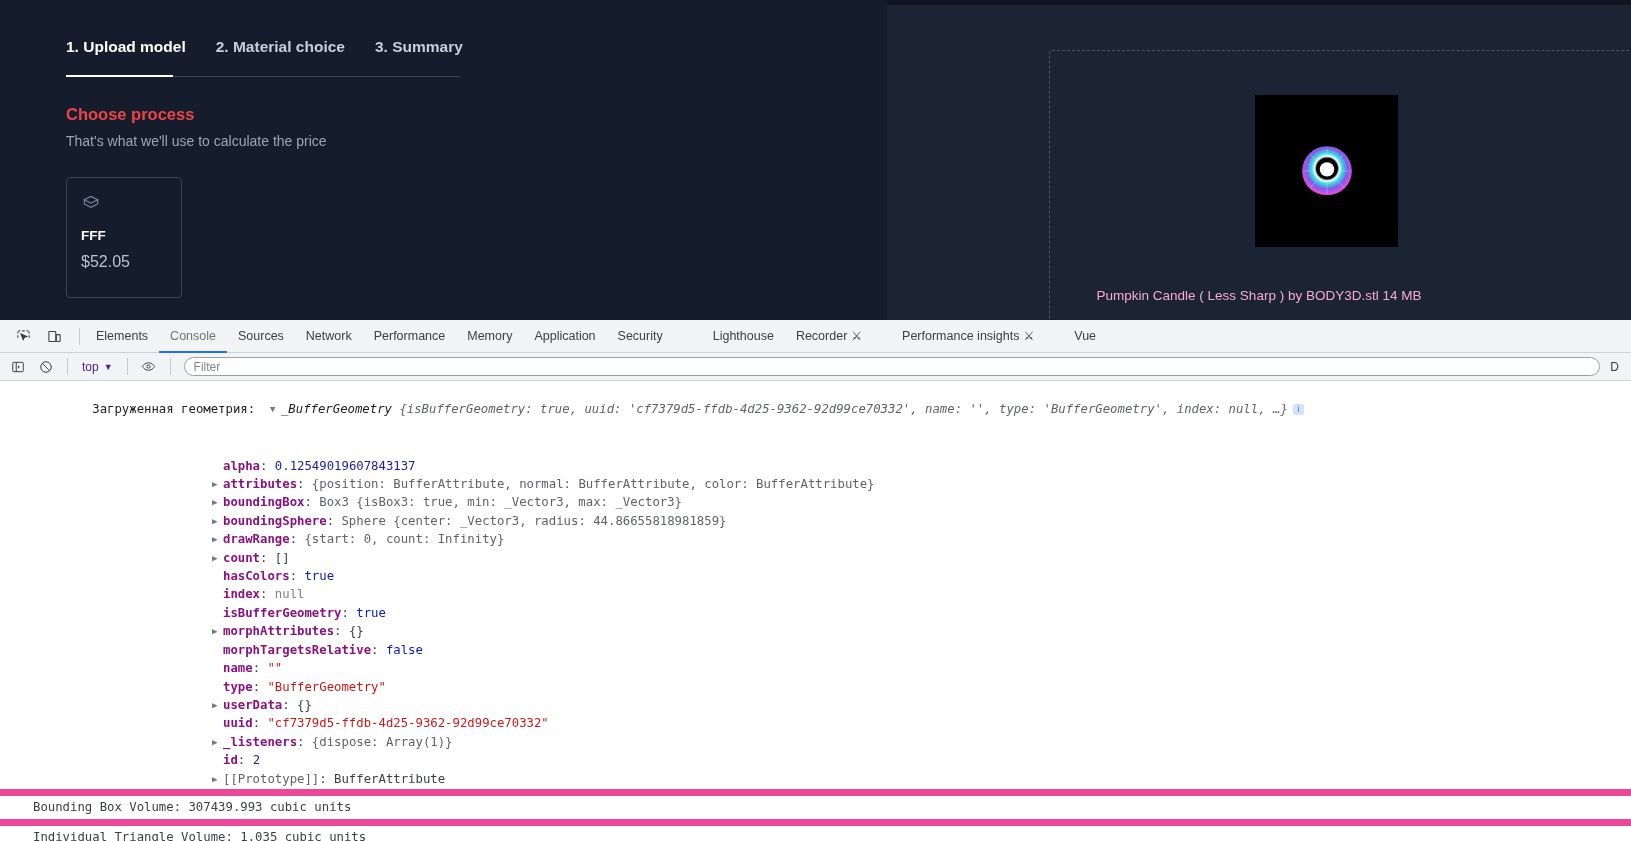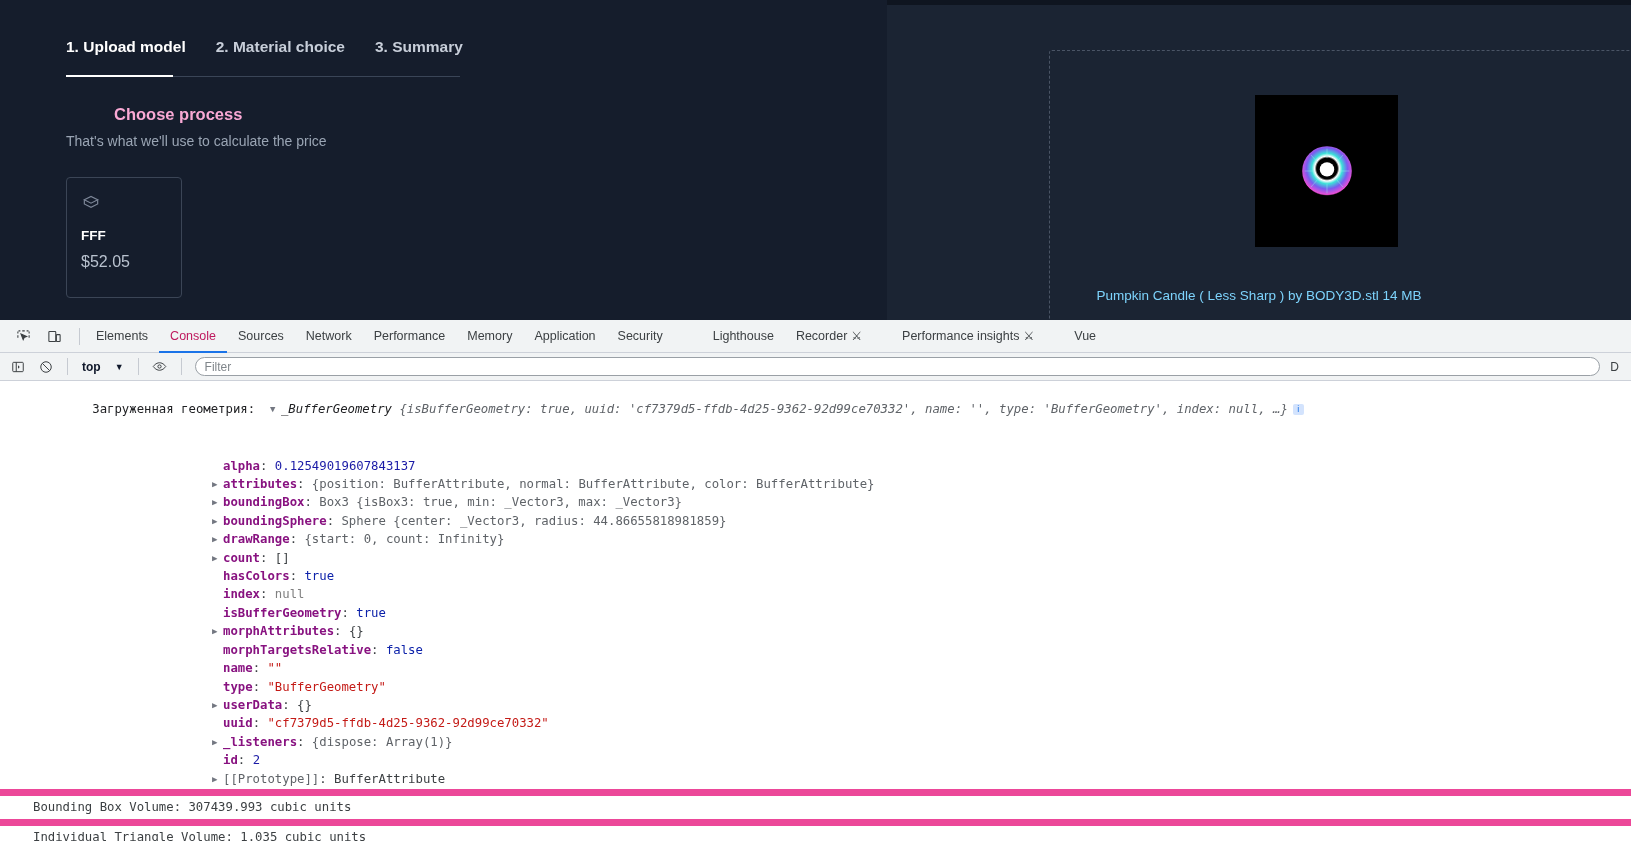--- a/index.html
+++ b/index.html
@@ -47,21 +47,21 @@
     position: absolute; left: 66px; top: 76px; width: 394px; height: 1px;
     background: #3a4557;
   }
   .tabs-rule-active {
     position: absolute; left: 66px; top: 75px; width: 107px; height: 2px;
     background: #ffffff;
   }
 
   .section-title {
     position: absolute; left: 66px; top: 105px;
-    font-size: 16.5px; font-weight: bold; color: #f9a8d4; margin-left: 48px;
+    font-size: 16.5px; font-weight: bold; color: #ef4444;
   }
   .section-sub {
     position: absolute; left: 66px; top: 133px;
     font-size: 14px; color: #9aa5b4;
   }
 
   .cards { position: absolute; left: 66px; top: 177px; display: flex; gap: 13px; }
   .card {
     width: 116px; height: 121px;
     border: 1px solid #3b4556; border-radius: 4px;
@@ -80,21 +80,21 @@
     width: 143px; height: 152px; background: #000;
     display: flex; align-items: center; justify-content: center;
   }
   .remove-file {
     position: absolute; left: 0; right: 0; top: 253px;
     text-align: center; font-size: 15px; font-weight: bold;
     color: #ff5a5f; cursor: pointer;
   }
   .file-name {
     position: absolute; left: 0; right: 0; top: 283px;
-    text-align: center; font-size: 13.5px; color: #7dd3fc;
+    text-align: center; font-size: 13.5px; color: #f9a8d4;
   }
 
   
   .devtools {
     position: absolute; left: 0; top: 320px; width: 1631px; height: 521px;
     background: #ffffff;
     font-family: "Liberation Sans", sans-serif;
   }
   .dt-topbar {
     position: relative; height: 33px; background: #f1f3f4;
@@ -105,31 +105,31 @@
   .dt-icon-btn {
     width: 24px; height: 22px; display: flex; align-items: center; justify-content: center;
     color: #3c4043; cursor: pointer; border-radius: 2px;
   }
   .dt-sep { width: 1px; height: 17px; background: #c6cad1; margin: 0 5px; }
   .dt-tabs { display: flex; align-items: center; height: 33px; }
   .dt-tab {
     font-size: 12.5px; color: #3c4043; padding: 0 11px; height: 33px;
     display: flex; align-items: center; gap: 4px; cursor: pointer; white-space: nowrap;
   }
-  .dt-tab.active { color: #be185d; box-shadow: inset 0 -2px 0 #1a73e8; }
+  .dt-tab.active { color: #737373; box-shadow: inset 0 -2px 0 #1a73e8; }
   .flask { font-size: 12px; }
 
   .dt-filterbar {
     position: relative; height: 28px; background: #f1f3f4;
     border-bottom: 1px solid #cdd1d9;
     display: flex; align-items: center; padding: 0 6px; gap: 4px;
   }
   .ctx-select {
-    display: flex; align-items: center; gap: 14px;
-    font-size: 12px; color: #0f172a; padding: 0 5px; cursor: pointer; font-weight: bold;
+    display: flex; align-items: center; gap: 5px;
+    font-size: 12px; color: #4c1d95; padding: 0 5px; cursor: pointer;
   }
   .filter-input {
     flex: 1; height: 19px; background: #fff;
     border: 1px solid #9aa0a6; border-radius: 10px;
     padding: 0 9px; font-size: 12px; color: #3c4043;
     font-family: "Liberation Sans", sans-serif;
     outline: none; margin-left: 4px;
   }
   .filter-input::placeholder { color: #80868b; }
   .lvl-select { font-size: 12px; color: #3c4043; padding: 0 6px; cursor: pointer; white-space: nowrap; }

